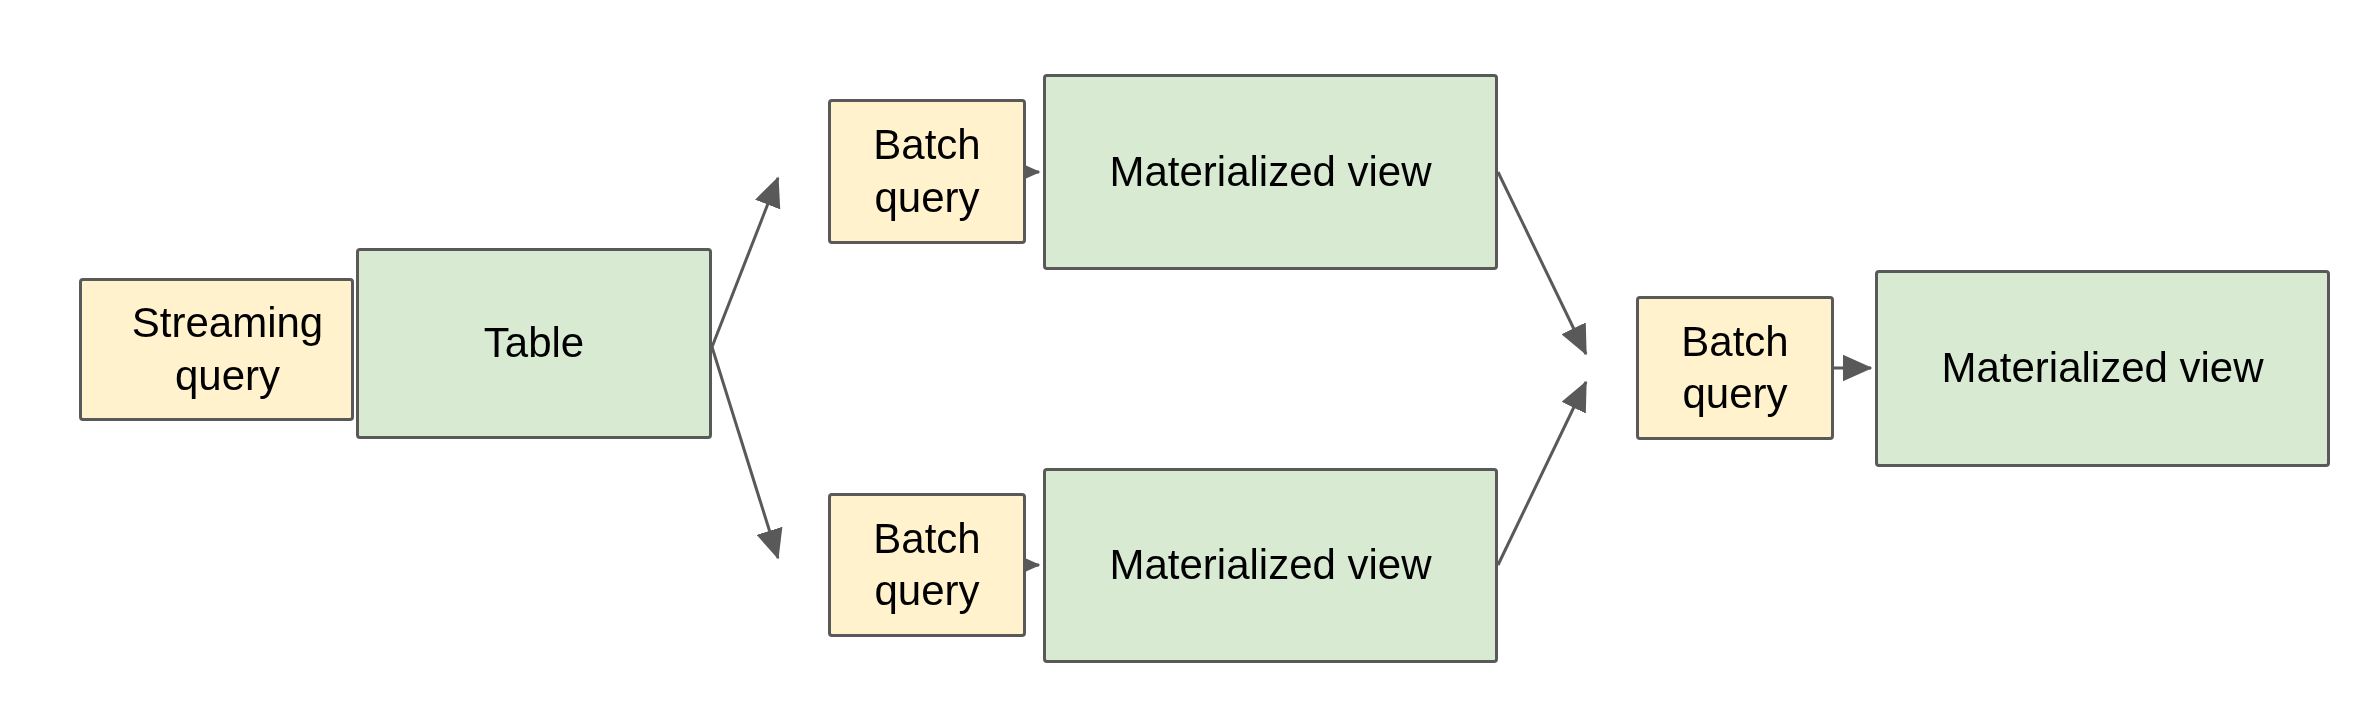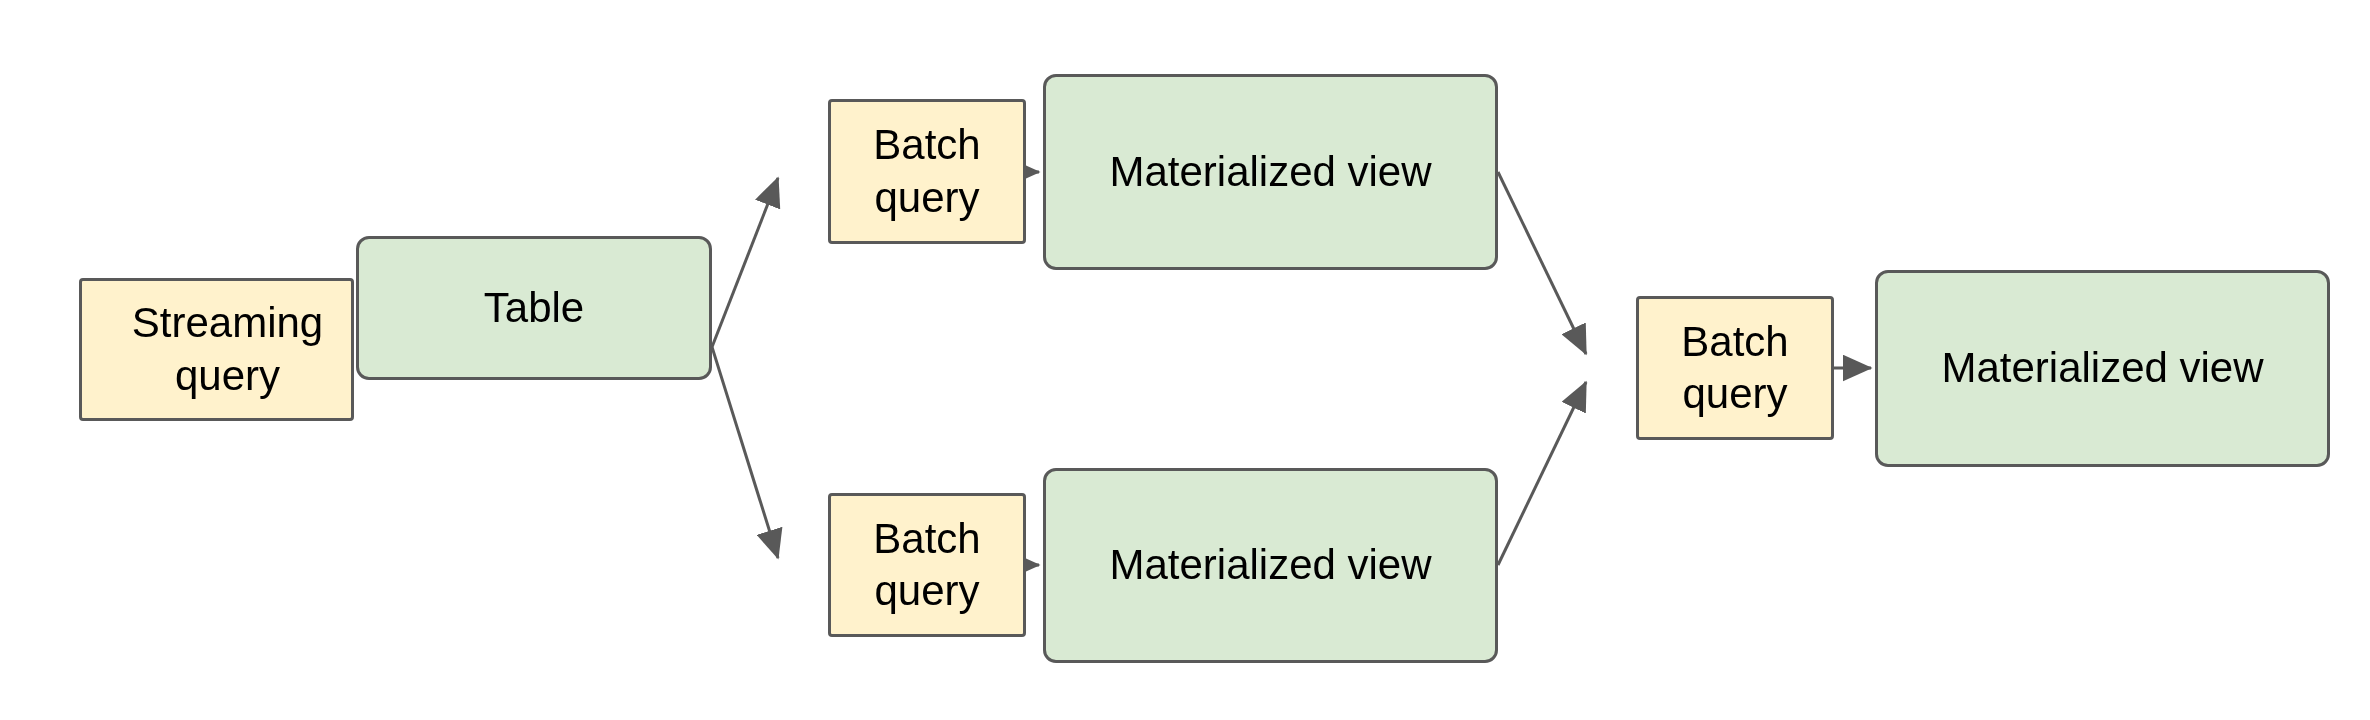--- a/index.html
+++ b/index.html
@@ -34,25 +34,25 @@
   }
   .node.query {
     background: var(--query-fill, #fff2cc);
     border: 3px solid var(--stroke, #595959);
     border-radius: 4px;
     margin-left: 46px;
   }
   .node.store {
     background: var(--store-fill, #d9ead3);
     border: 3px solid var(--stroke, #595959);
-    border-radius: 13px;
+    border-radius: 4px;
   }
   
   #n-streaming      { left: 33px;   top: 278px; width: 275px; height: 143px; padding-left: 40px; }
-  #n-table          { left: 356px;  top: 236px; width: 356px; height: 144px; }
+  #n-table          { left: 356px;  top: 248px; width: 356px; height: 191px; }
   #n-batch-top      { left: 782px;  top: 99px;  width: 198px; height: 145px; }
   #n-mv-top         { left: 1043px; top: 74px;  width: 455px; height: 196px; }
   #n-batch-bottom   { left: 782px;  top: 493px; width: 198px; height: 144px; }
   #n-mv-bottom      { left: 1043px; top: 468px; width: 455px; height: 195px; }
   #n-batch-merge    { left: 1590px; top: 296px; width: 198px; height: 144px; }
   #n-mv-final       { left: 1875px; top: 270px; width: 455px; height: 197px; }
 </style>
 </head>
 <body>
 

